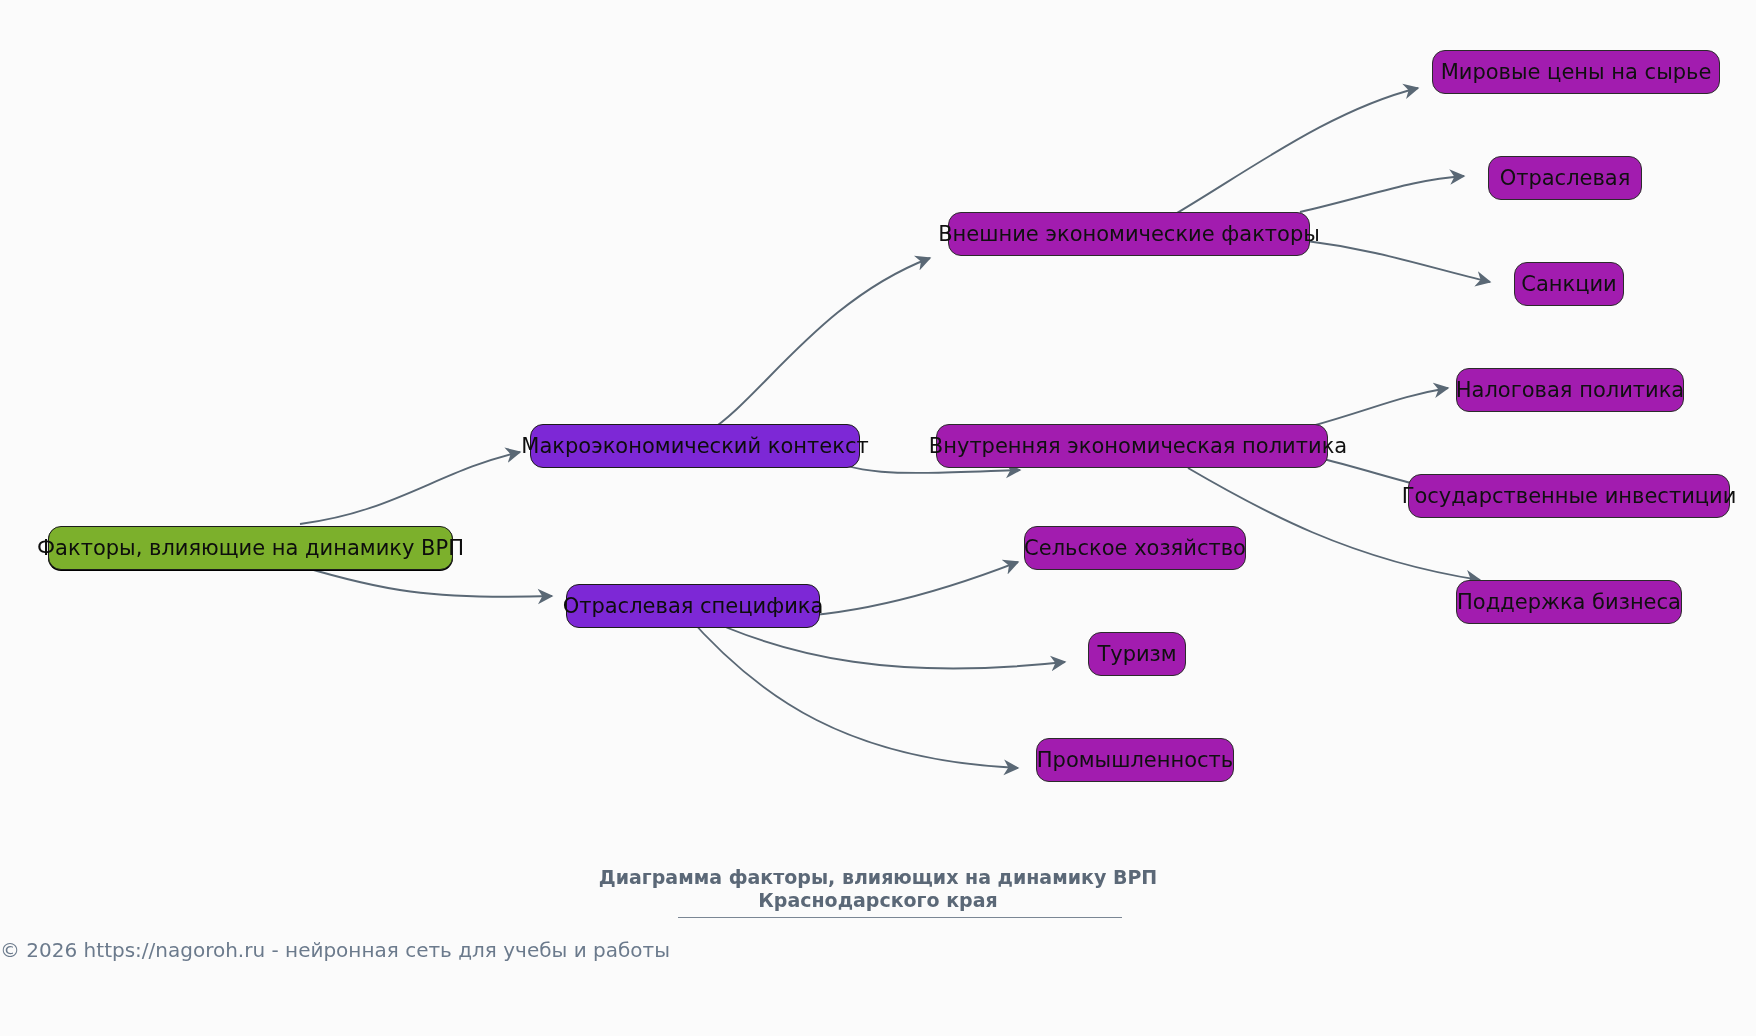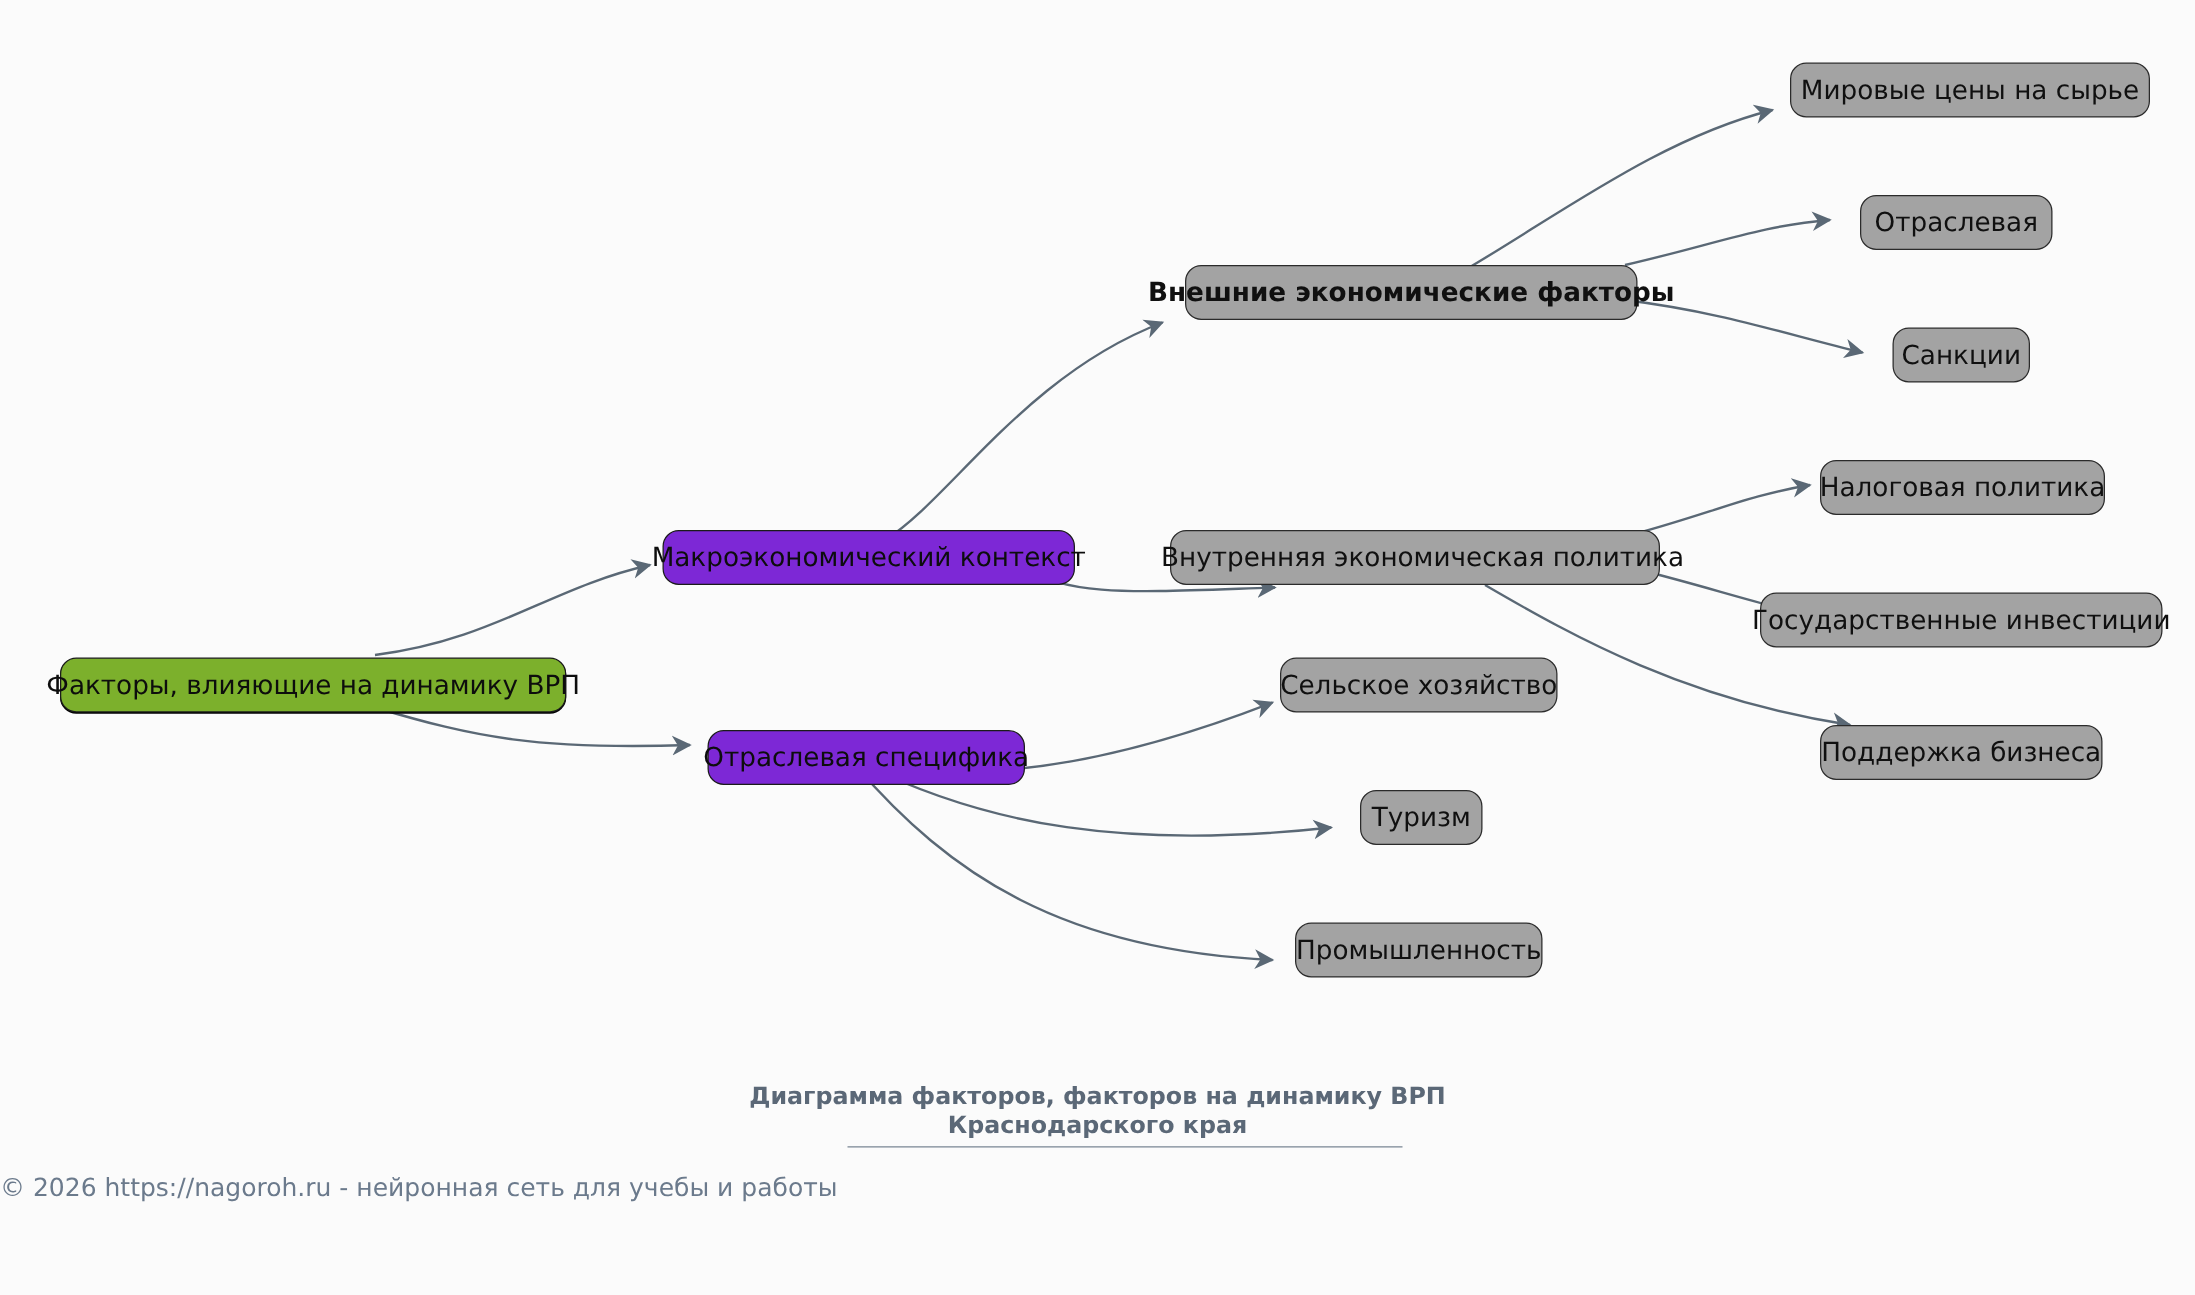--- a/index.html
+++ b/index.html
@@ -52,21 +52,21 @@
   }
   
   .node.branch {
     background: #7d28d6;
     border: 1.6px solid #1b1b1b;
     color: #0d0d0d;
     font-size: 21px;
   }
   
   .node.plain {
-    background: #a3a3a3;
+    background: #a21caf;
     border: 1.7px solid #2b2b2b;
     color: #101010;
     font-size: 21px;
   }
   .caption {
     position: absolute;
     left: 0;
     width: 1756px;
     text-align: center;
     color: #5b6877;
@@ -133,21 +133,21 @@
   </div>
 
   <div class="node branch" style="left:566px; top:584px; width:254px; height:44px;">
     <span class="label">Отраслевая специфика</span>
   </div>
 
   <div class="node branch" style="left:530px; top:424px; width:330px; height:44px;">
     <span class="label">Макроэкономический контекст</span>
   </div>
 
-  <div class="node plain" style="left:948px; top:212px; width:362px; height:44px;font-weight:bold;">
+  <div class="node plain" style="left:948px; top:212px; width:362px; height:44px;">
     <span class="label">Внешние экономические факторы</span>
   </div>
 
   <div class="node plain" style="left:936px; top:424px; width:392px; height:44px;padding-left:12px;">
     <span class="label">Внутренняя экономическая политика</span>
   </div>
 
   <div class="node plain" style="left:1432px; top:50px; width:288px; height:44px;">
     <span class="label">Мировые цены на сырье</span>
   </div>
@@ -178,21 +178,21 @@
 
   <div class="node plain" style="left:1088px; top:632px; width:98px; height:44px;">
     <span class="label">Туризм</span>
   </div>
 
   <div class="node plain" style="left:1036px; top:738px; width:198px; height:44px;">
     <span class="label">Промышленность</span>
   </div>
 
   <div class="caption" style="top:866px;">
-    <div>Диаграмма факторов, факторов на динамику ВРП</div>
+    <div>Диаграмма факторы, влияющих на динамику ВРП</div>
     <div>Краснодарского края</div>
   </div>
 
   <div class="divider" style="left:678px; top:917px; width:444px;"></div>
 
   <div class="copyright" style="top:938px;">© 2026 https://nagoroh.ru - нейронная сеть для учебы и работы</div>
 
 </div>
 
 </body></html>

